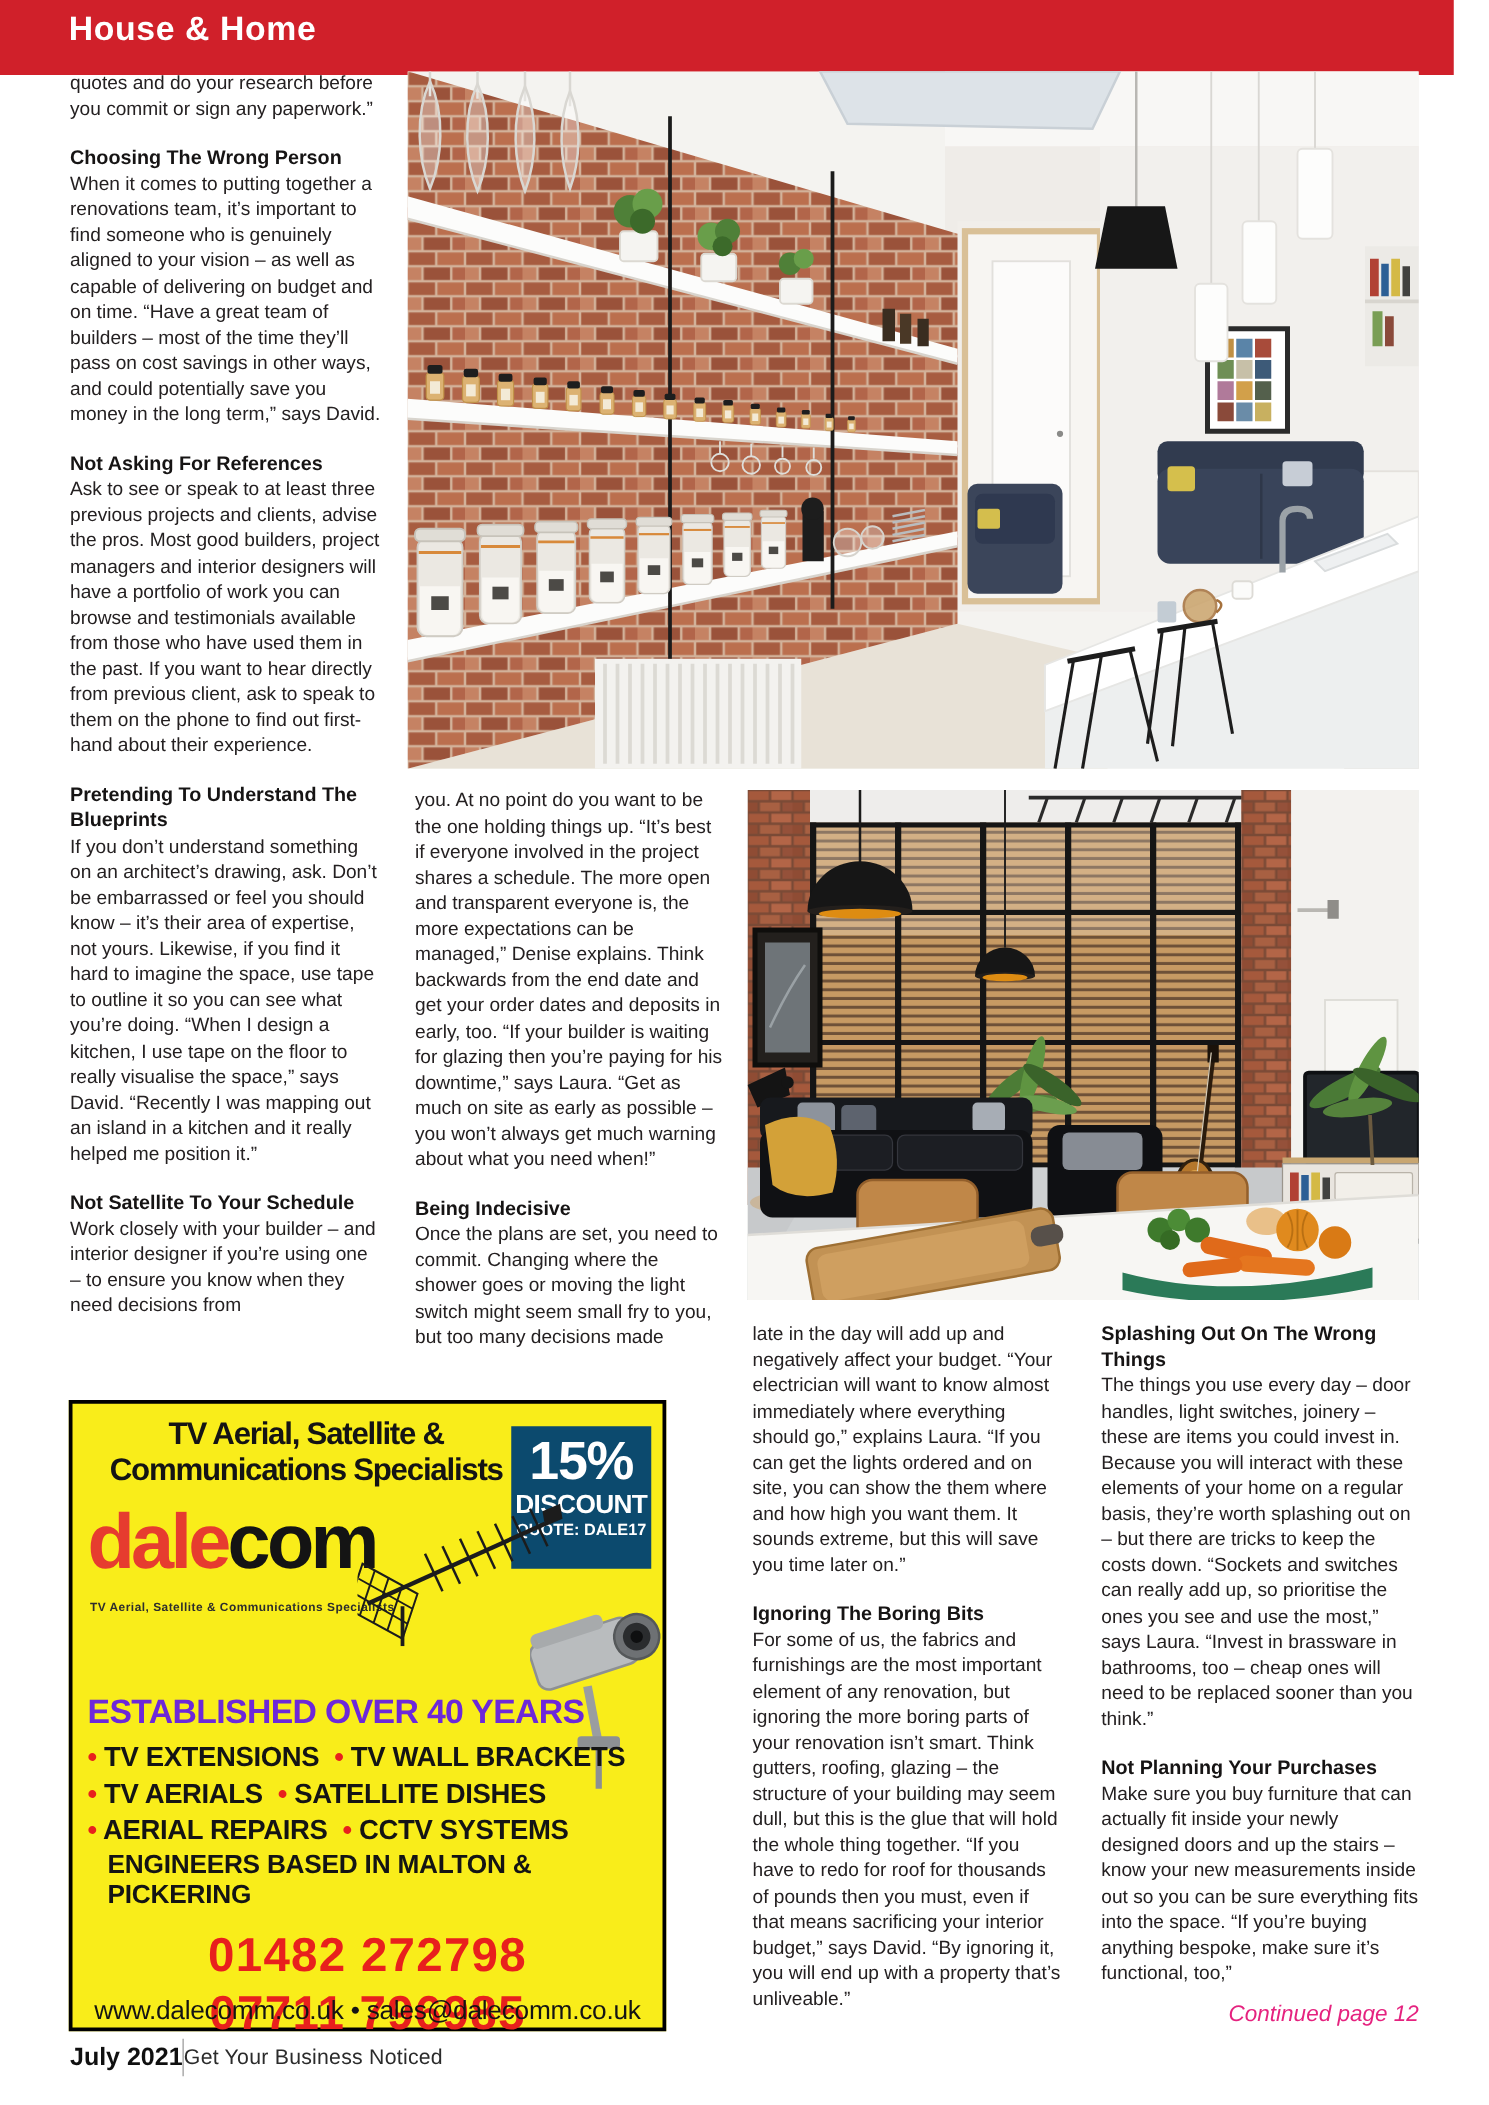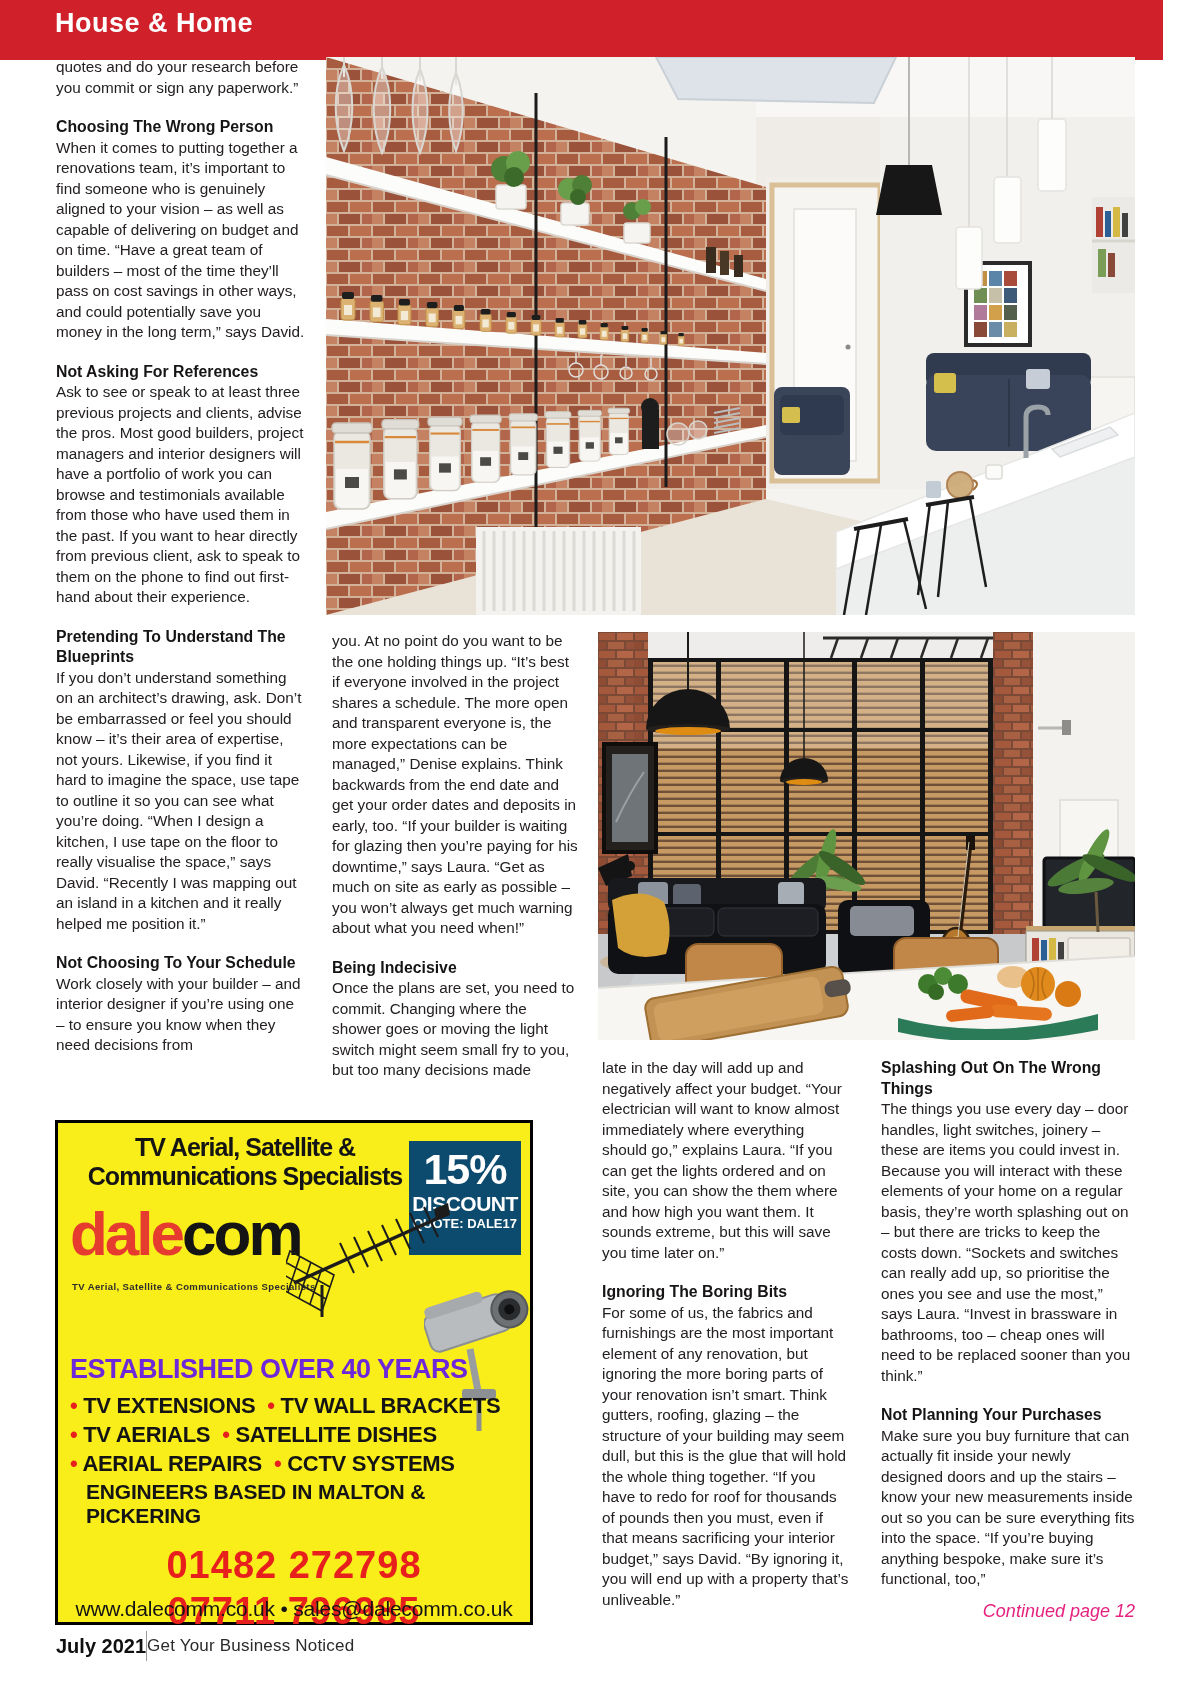--- a/index.html
+++ b/index.html
@@ -468,21 +468,21 @@
   </svg>
 
   <div id="col1" class="a-col">
     <p>quotes and do your research before you commit or sign any paperwork.”</p>
     <h3>Choosing The Wrong Person</h3>
     <p>When it comes to putting together a renovations team, it’s important to find someone who is genuinely aligned to your vision – as well as capable of delivering on budget and on time. “Have a great team of builders – most of the time they’ll pass on cost savings in other ways, and could potentially save you money in the long term,” says David.</p>
     <h3>Not Asking For References</h3>
     <p>Ask to see or speak to at least three previous projects and clients, advise the pros. Most good builders, project managers and interior designers will have a portfolio of work you can browse and testimonials available from those who have used them in the past. If you want to hear directly from previous client, ask to speak to them on the phone to find out first-hand about their experience.</p>
     <h3>Pretending To Understand The Blueprints</h3>
     <p>If you don’t understand something on an architect’s drawing, ask. Don’t be embarrassed or feel you should know – it’s their area of expertise, not yours. Likewise, if you find it hard to imagine the space, use tape to outline it so you can see what you’re doing. “When I design a kitchen, I use tape on the floor to really visualise the space,” says David. “Recently I was mapping out an island in a kitchen and it really helped me position it.”</p>
-    <h3>Not Choosing To Your Schedule</h3>
+    <h3>Not Satellite To Your Schedule</h3>
     <p>Work closely with your builder – and interior designer if you’re using one – to ensure you know when they need decisions from</p>
   </div>
 
   <div id="col2" class="a-col">
     <p>you. At no point do you want to be the one holding things up. “It’s best if everyone involved in the project shares a schedule. The more open and transparent everyone is, the more expectations can be managed,” Denise explains. Think backwards from the end date and get your order dates and deposits in early, too. “If your builder is waiting for glazing then you’re paying for his downtime,” says Laura. “Get as much on site as early as possible – you won’t always get much warning about what you need when!”</p>
     <h3>Being Indecisive</h3>
     <p>Once the plans are set, you need to commit. Changing where the shower goes or moving the light switch might seem small fry to you, but too many decisions made</p>
   </div>
 
   <div id="col3" class="a-col">

